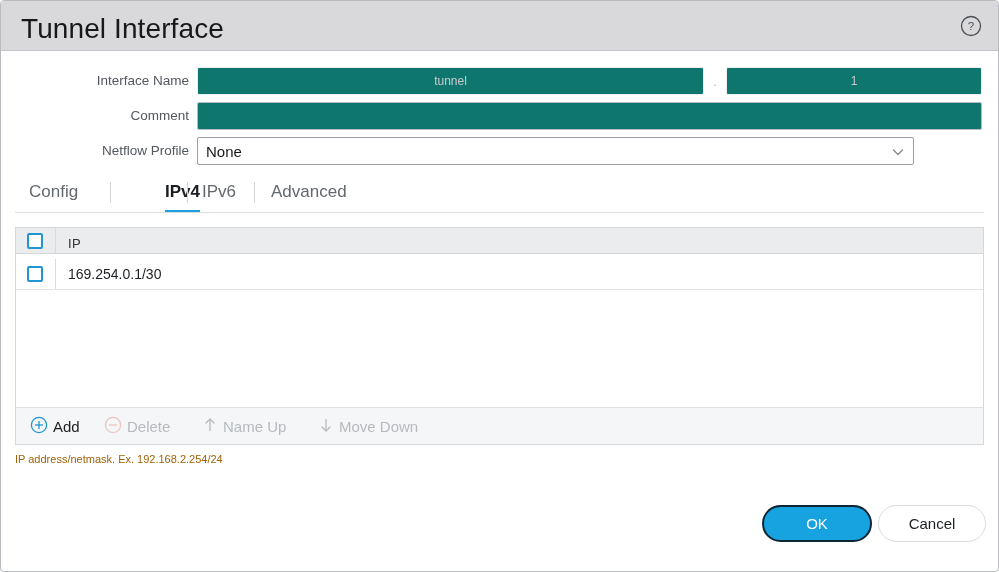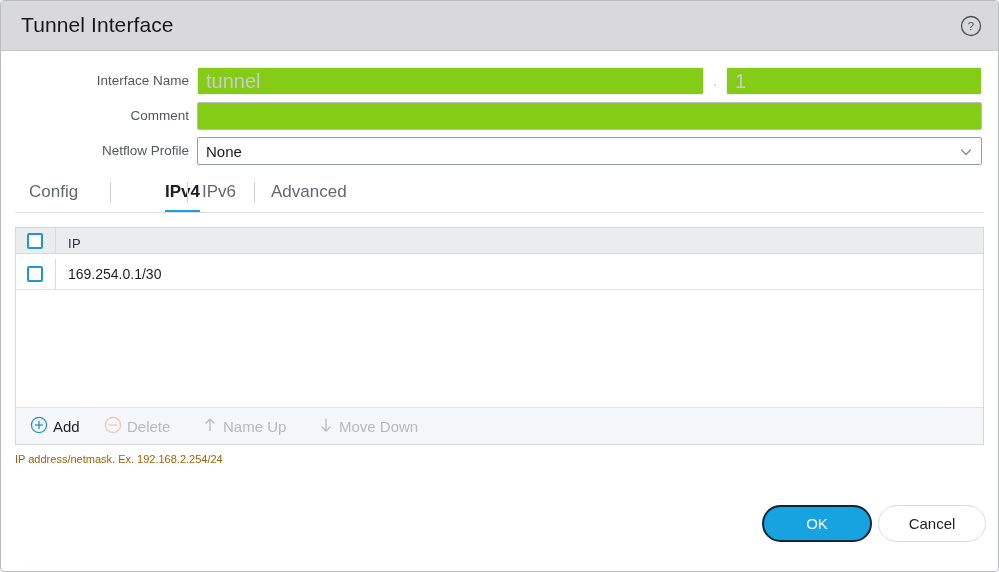--- a/index.html
+++ b/index.html
@@ -26,21 +26,21 @@
   #titlebar {
     position: absolute;
     left: 0; top: 0;
     width: 999px; height: 50px;
     background: #d9d9db;
     border-bottom: 1px solid #c3c5c8;
   }
   #dialog-title {
     position: absolute;
     left: 20px; top: 12px;
-    font-size: 21px;
+    font-size: 28px;
     color: #16181a;
     font-weight: 400;
     letter-spacing: .1px;
     white-space: nowrap;
   }
   #help-icon {
     position: absolute;
     right: 18px; top: 14px;
     width: 22px; height: 22px;
     cursor: pointer;
@@ -60,25 +60,26 @@
     text-align: right;
     font-size: 13.5px;
     color: #53585e;
     line-height: 28px;
     white-space: nowrap;
   }
   .fld {
     position: absolute;
     height: 28px;
     font-family: "Liberation Sans", sans-serif;
-    font-size: 20px;
+    font-size: 12px;
     color: #1c1f22;
     padding: 0 8px;
-    background: #84cc16;
+    background: #0f766e;
     outline: none;
+    text-align: center;
   }
   .fld::placeholder { color: #c8cbcf; opacity: 1; }
 
   #row-interface-name { top: 66px; }
   #interface-name-input {
     left: 196px; top: 0;
     width: 507px;
     border: 1px solid #eceef0;
     border-radius: 2px;
   }
@@ -103,21 +104,21 @@
     left: 196px; top: 0;
     width: 785px;
     border: 1px solid #b9bdc2;
     border-radius: 2px;
   }
 
   #row-netflow { top: 136px; }
   #netflow-select-box {
     position: absolute;
     left: 196px; top: 0;
-    width: 785px; height: 28px;
+    width: 717px; height: 28px;
     border: 1px solid #9aa0a6;
     border-radius: 2px;
     background: #ffffff;
     cursor: pointer;
   }
   #netflow-value {
     position: absolute;
     left: 8px; top: 0;
     line-height: 27px;
     font-size: 15px;

